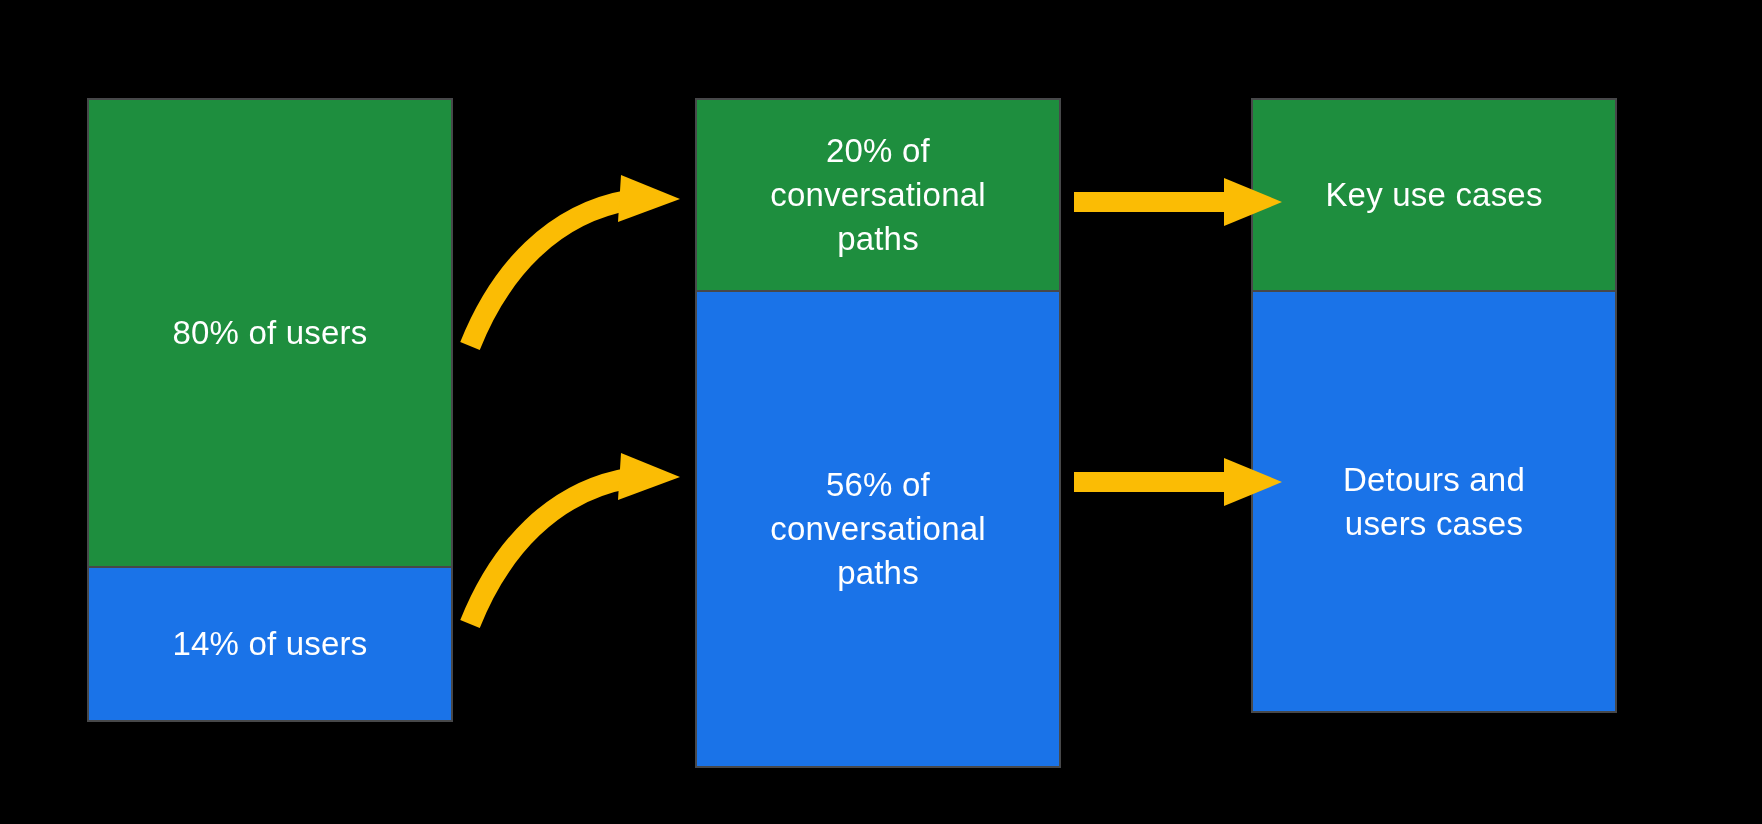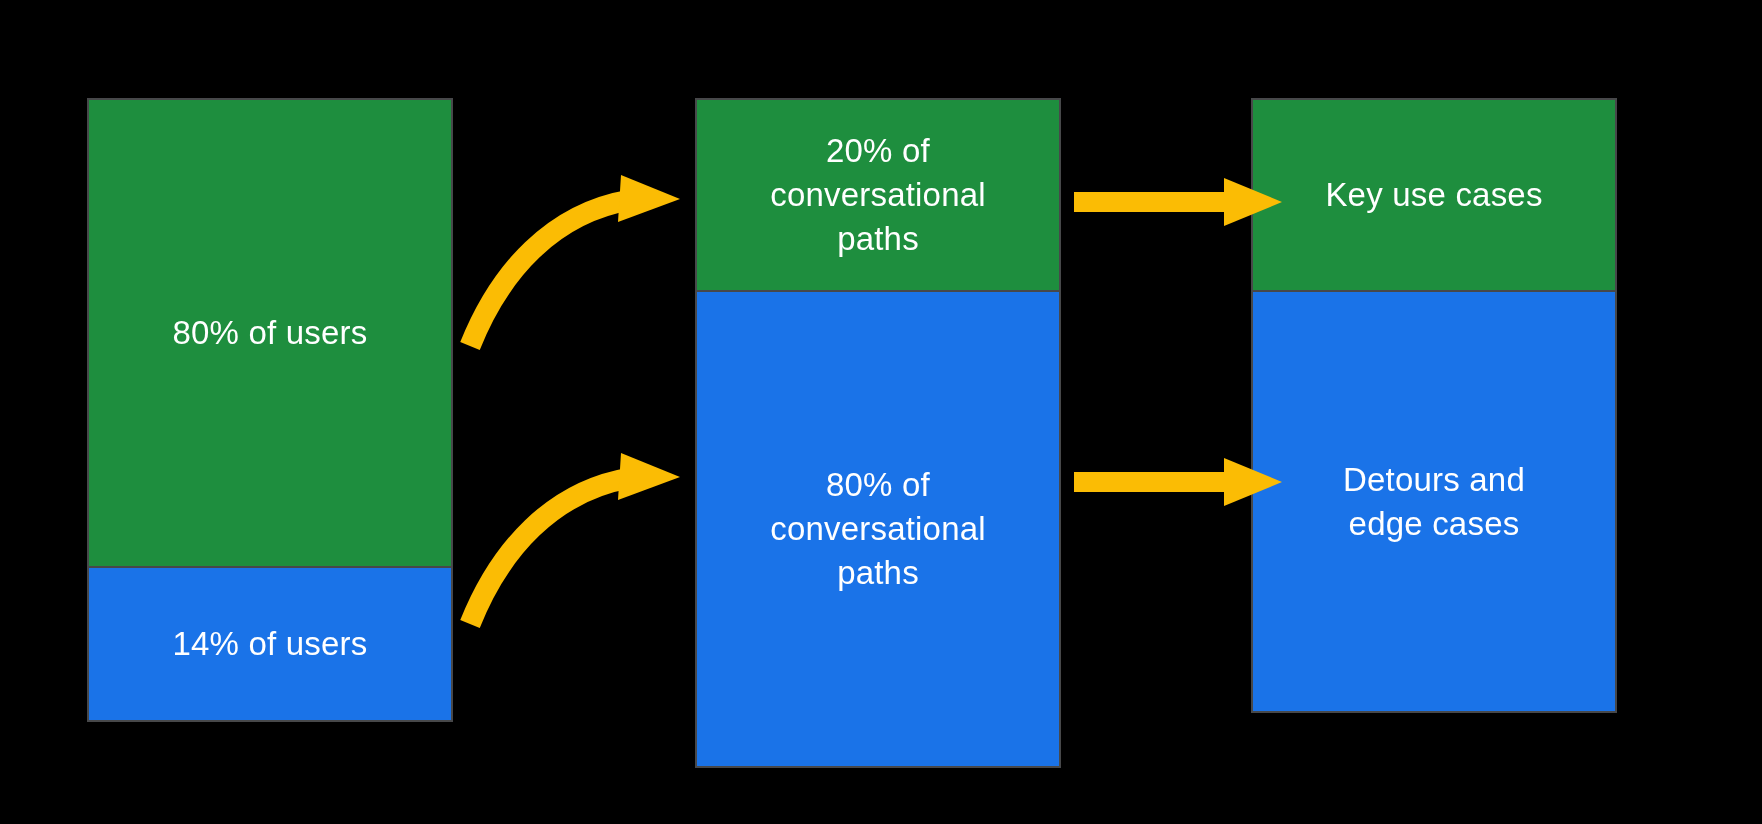--- a/index.html
+++ b/index.html
@@ -55,33 +55,33 @@
     </div>
   </div>
 
   <div class="column col-paths">
     <div class="segment seg-green">
       <div class="label">20% of
 conversational
 paths</div>
     </div>
     <div class="segment seg-blue">
-      <div class="label">80% of
+      <div class="label">56% of
 conversational
 paths</div>
     </div>
   </div>
 
   <div class="column col-outcomes">
     <div class="segment seg-green">
       <div class="label">Key use cases</div>
     </div>
     <div class="segment seg-blue">
       <div class="label">Detours and
-edge cases</div>
+users cases</div>
     </div>
   </div>
 
   <svg class="arrow arrow-curved-1" width="235" height="190" viewBox="0 0 235 190" aria-hidden="true">
     <path d="M15,178 C45,103 98,45 175,32"></path>
     <polygon points="166,7 163,54 225,31"></polygon>
   </svg>
 
   <svg class="arrow arrow-curved-2" width="235" height="190" viewBox="0 0 235 190" aria-hidden="true">
     <path d="M15,178 C45,103 98,45 175,32"></path>

